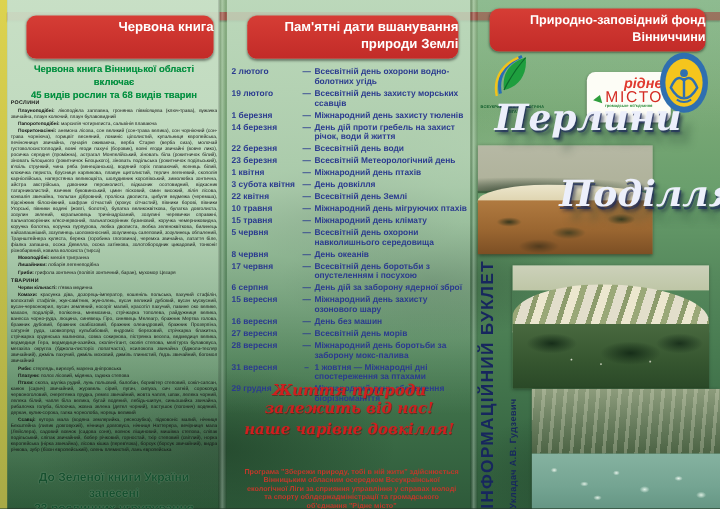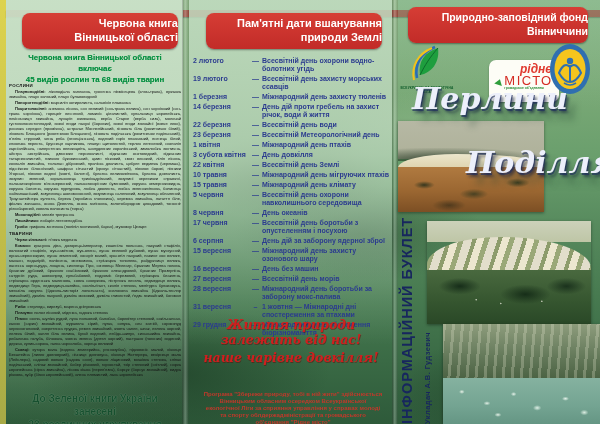--- a/index.html
+++ b/index.html
@@ -124,21 +124,20 @@
 <div class="page">
   <div class="bg-tex"></div>
   <div class="edge-yellow"></div>
   <div class="band"></div>
   <div class="left-light"></div>
   <div class="mid-light"></div>
   <div class="right-light"></div>
 
   <div class="redbox hb-left">
     <span class="l1">Червона книга</span>
-    <span class="l2">Вінницької області</span>
   </div>
   <div class="intro">
     <span class="l1" style="display:block">Червона книга Вінницької області включає</span>
     <span class="l2" style="display:block">45 видів рослин та 68 видів тварин</span>
   </div>
   <div class="species">
 
   <p class="sp heading"><b class="sp-lead">РОСЛИНИ</b> <span></span></p>
       <p class="sp"><b class="sp-lead">Плауноподібні:</b> <span>лікоподієла заплавна, гронянка півмісяцева (ключ-трава), вужачка звичайна, плаун колючий, плаун булавовидний</span></p>
       <p class="sp"><b class="sp-lead">Папоротеподібні:</b> <span>марсилія чотирилиста, сальвінія плаваюча</span></p>

